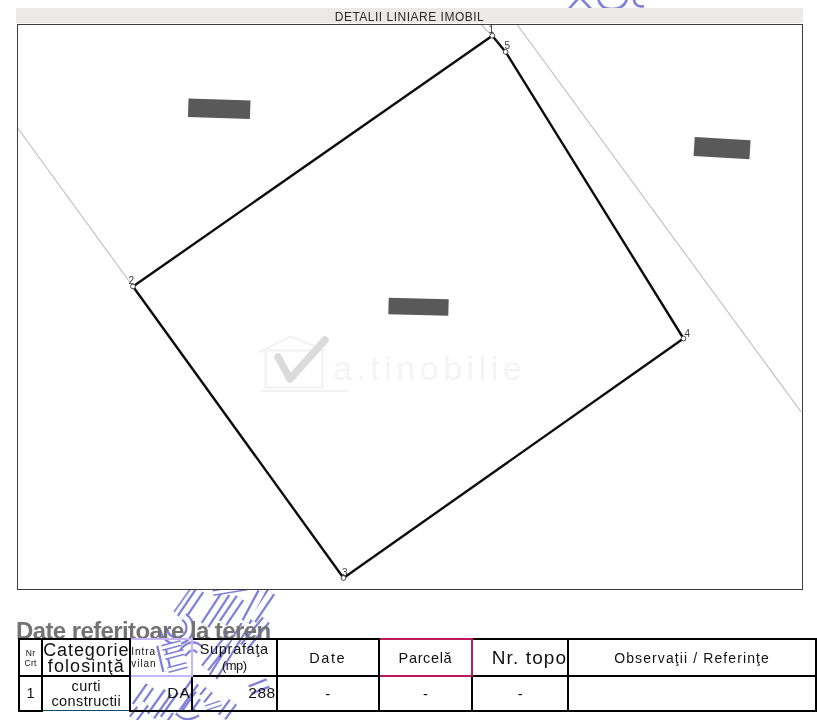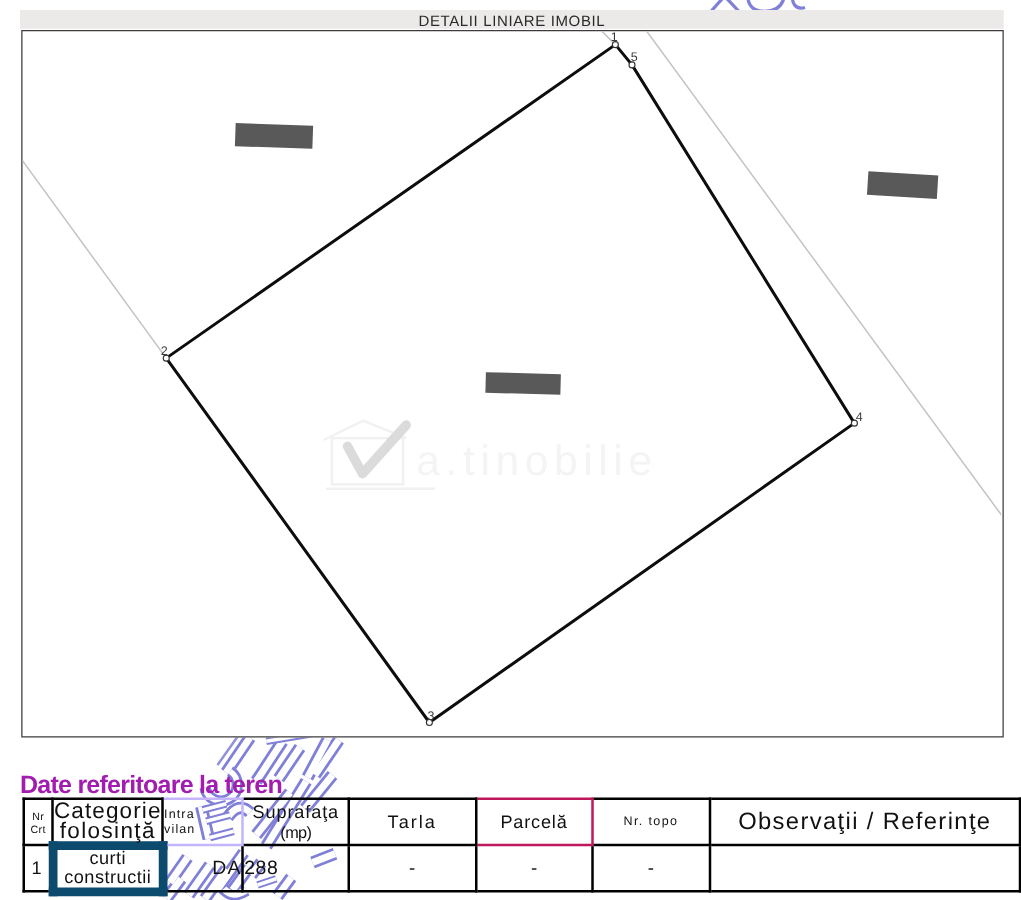--- a/index.html
+++ b/index.html
@@ -108,21 +108,21 @@
   <text x="110.5" y="259" font-size="10" fill="#3a3a3a">2</text>
 
   <rect x="170.2" y="74.5" width="62" height="18.5" fill="#595959" transform="rotate(2 201 84)"></rect>
 
   <rect x="370.5" y="273.5" width="60" height="16.5" fill="#595959" transform="rotate(1.5 400 282)"></rect>
 
   <rect x="676.1" y="113.6" width="56" height="19" fill="#595959" transform="rotate(3.5 704 123)"></rect>
 </svg>
 </div>
 
-<div class="abs" style="left:16px;top:617px;font-size:20px;font-weight:bold;color:#a21caf;letter-spacing:-0.6px;">Date referitoare la teren</div>
+<div class="abs" style="left:16px;top:617px;font-size:24px;font-weight:bold;color:#737373;letter-spacing:-0.6px;">Date referitoare la teren</div>
 
 <table class="abs" style="left:18px;top:638px;border-collapse:collapse;table-layout:fixed;background:transparent;color:#111;" cellspacing="0">
   <colgroup>
     <col style="width:24px">
       <col style="width:86.5px">
       <col style="width:33.5px">
       <col style="width:86px">
     <col style="width:107.5px">
       <col style="width:97px">
       <col style="width:100.5px">
@@ -132,37 +132,37 @@
       <tr style="height:37px;">
 
     <td style="border:2px solid #000;text-align:center;font-size:8.5px;line-height:10px;letter-spacing:0.3px;margin-top:44px;">Nr<br>Crt</td>
 
     <td style="border:2px solid #000;text-align:center;font-size:18px;line-height:16px;"><span style="letter-spacing:0.9px;">Categorie</span><br><span style="letter-spacing:1.1px;">folosinţă</span></td>
 
     <td style="border:2px solid #c4b5fd;font-size:10px;line-height:11.5px;letter-spacing:0.9px;">Intra<br>vilan</td>
 
     <td style="border:2px solid #000;text-align:center;font-size:14.5px;line-height:16px;"><span style="letter-spacing:0.7px;">Suprafaţa</span><br><span style="letter-spacing:-0.5px;font-size:13px;margin-top:32px;">(mp)</span></td>
 
-    <td style="border:2px solid #000;text-align:center;font-size:14.5px;letter-spacing:1.6px;">Tarla</td>
+    <td style="border:2px solid #000;text-align:center;font-size:14.5px;letter-spacing:1.6px;">Date</td>
 
     <td style="border:2px solid #be185d;text-align:center;font-size:14.5px;letter-spacing:0.65px;">Parcelă</td>
 
-    <td style="border:2px solid #000;text-align:center;font-size:10px;letter-spacing:1.1px;margin-top:35px;">Nr. topo</td>
+    <td style="border:2px solid #000;text-align:right;font-size:19px;letter-spacing:1.1px;margin-top:35px;">Nr. topo</td>
 
-    <td style="border:2px solid #000;text-align:center;font-size:19px;letter-spacing:1.1px;">Observaţii / Referinţe</td>
+    <td style="border:2px solid #000;text-align:center;font-size:14px;letter-spacing:1.1px;">Observaţii / Referinţe</td>
   </tr>
   <tr style="height:34.5px;">
 
     <td style="border:2px solid #000;text-align:center;font-size:14.5px;">1</td>
 
-    <td style="border:7px solid #0c4a6e;text-align:center;font-size:14.5px;line-height:15px;letter-spacing:0.4px;">curti<br>constructii</td>
+    <td style="border:1px solid #0c4a6e;text-align:center;font-size:14.5px;line-height:15px;letter-spacing:0.4px;">curti<br>constructii</td>
 
     <td style="border:2px solid #000;text-align:center;font-size:15.5px;letter-spacing:1px;padding-left:36px;">DA</td>
 
-    <td style="border:2px solid #000;text-align:left;font-size:15.5px;letter-spacing:0.5px;">288</td>
+    <td style="border:2px solid #000;text-align:right;font-size:15.5px;letter-spacing:0.5px;">288</td>
 
     <td style="border:2px solid #000;text-align:center;font-size:15px;">-</td>
 
     <td style="border:2px solid #000;text-align:center;font-size:15px;">-</td>
 
     <td style="border:2px solid #000;text-align:center;font-size:15px;">-</td>
 
     <td style="border:2px solid #000;"></td>
   </tr>
 </tbody>

